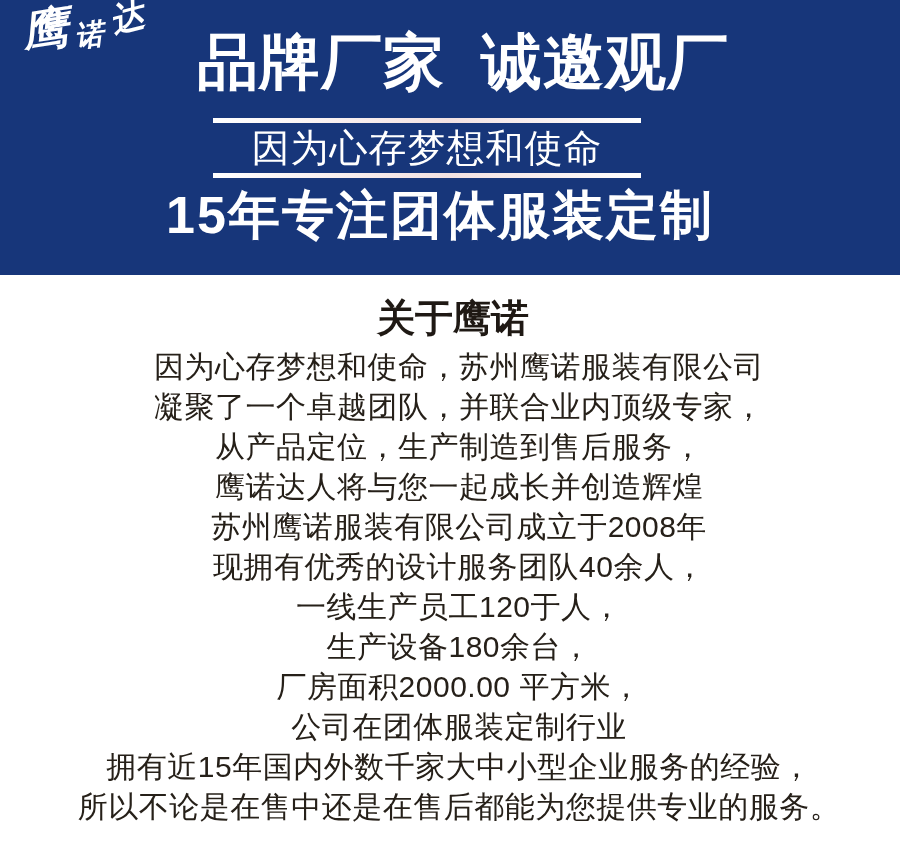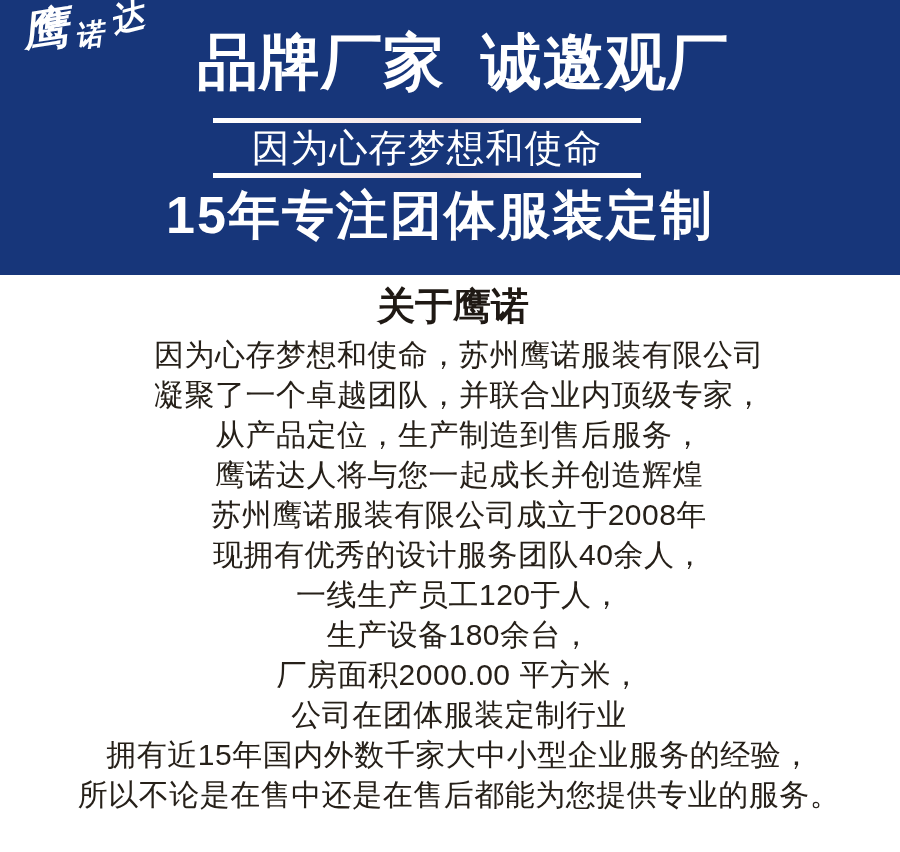--- a/index.html
+++ b/index.html
@@ -67,21 +67,21 @@
     text-align: center;
     transform: translateX(-10px);
     font-size: 52px;
     font-weight: bold;
     line-height: 1;
     letter-spacing: 2px;
   }
 
   
   .about {
-    padding-top: 4px;
+    padding-top: 16px;
     color: #262019;
     margin-left: 36px;
   }
   .about-heading {
     margin: 8px 0 10px 0;
     text-align: center;
     transform: translateX(-15px);
     font-size: 38px;
     font-weight: bold;
     line-height: 1;

